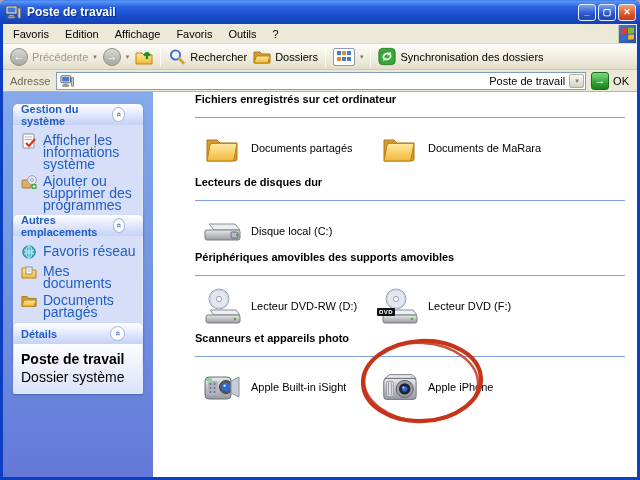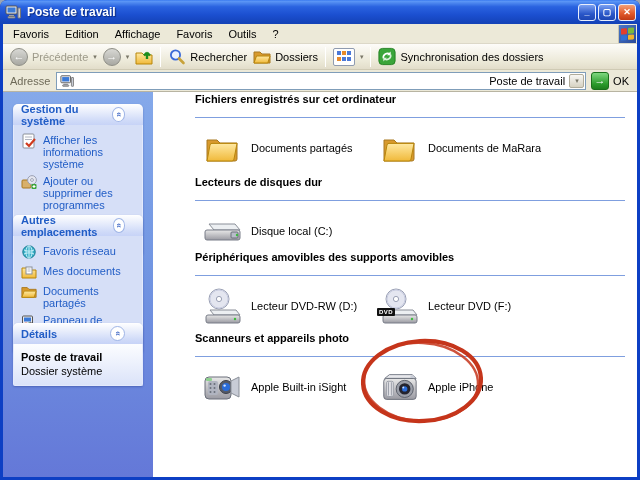--- a/index.html
+++ b/index.html
@@ -65,21 +65,21 @@
     background:linear-gradient(180deg,#85a9ea 0%,#7296e2 45%,#6478d8 100%);}
   .panel{position:absolute;left:10px;width:130px;border-radius:5px 5px 2px 2px;
     box-shadow:0 1px 2px rgba(20,40,120,.35);}
   .panel-h{height:21px;background:linear-gradient(180deg,#ffffff,#cfdaf8 80%,#c7d3f7);
     display:flex;align-items:center;padding:0 18px 0 8px;color:#215dc6;font-weight:bold;
     font-size:11px;border-radius:5px 5px 0 0;}
   .chev{margin-left:auto;width:15px;height:15px;border-radius:50%;background:#fff;
     border:1px solid #9fb5e6;color:#4a70c8;display:flex;align-items:center;justify-content:center;
     font-size:9px;font-weight:bold;}
   .chev span{display:inline-block;transform:rotate(90deg);line-height:1;}
-  .panel-b{background:#d6dff7;padding:7px 4px 8px 7px;font-size:11px;color:#215dc6;
+  .panel-b{background:#d6dff7;padding:7px 4px 8px 7px;font-size:14px;color:#215dc6;
     border:1px solid #e4eafc;border-top:none;border-radius:0 0 2px 2px;}
   .panel-b.details{background:linear-gradient(180deg,#fcfdff,#dbe3f9);color:#000;}
   .p-item{display:flex;gap:6px;margin:2px 0 5px 0;align-items:flex-start;line-height:12px;}
   .p-icon{width:16px;height:16px;flex:none;margin-top:-1px;}
   .d-title{font-weight:bold;margin-bottom:2px;}
   
   .content{position:absolute;left:150px;right:0;top:0;bottom:0;background:#fff;overflow:hidden;}
   .sec{position:absolute;left:42px;right:12px;}
   .sec-h{font-size:11px;font-weight:bold;color:#000;padding-bottom:12px;
     border-bottom:1px solid #7f9fdf;}

